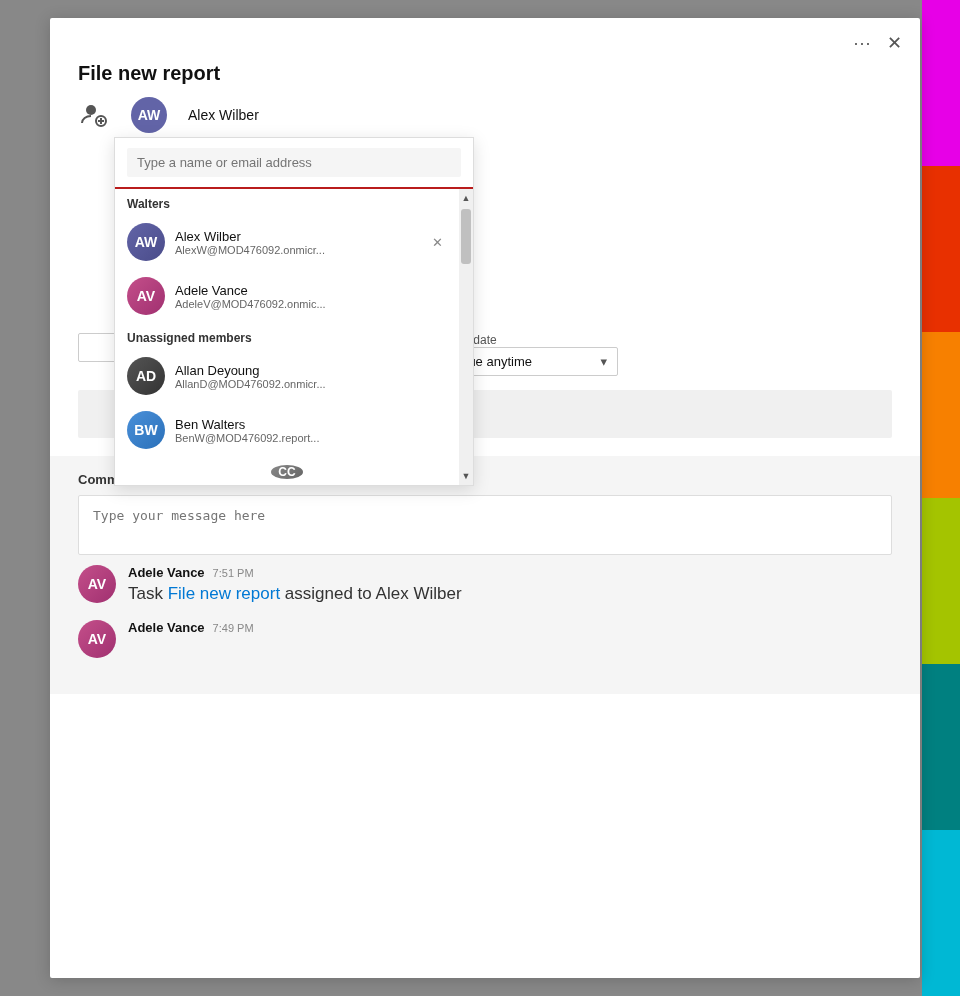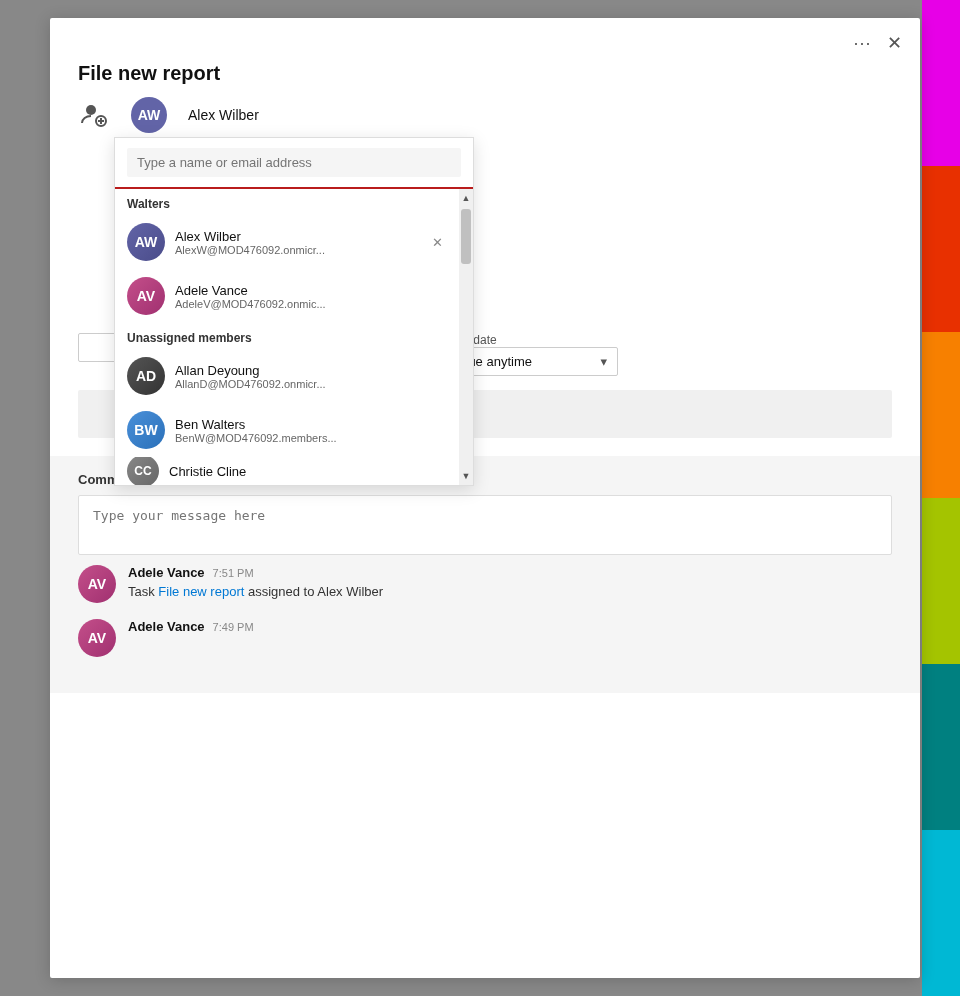--- a/index.html
+++ b/index.html
@@ -257,21 +257,21 @@
     .comment-author {
       font-size: 13px;
       font-weight: 600;
       color: #111;
     }
     .comment-time {
       font-size: 11px;
       color: #888;
     }
     .comment-text {
-      font-size: 13px;
+      font-size: 17px;
       color: #333;
     }
     .comment-link {
       color: #0078d4;
       text-decoration: none;
     }
 
     
     .avatar-img {
       width: 38px;
@@ -383,25 +383,25 @@
                 <div class="picker-item-info">
                   <div class="picker-item-name">Allan Deyoung</div>
                   <div class="picker-item-email">AllanD@MOD476092.onmicr...</div>
                 </div>
               </div>
 
               <div class="picker-item">
                 <div class="avatar-img av-ben">BW</div>
                 <div class="picker-item-info">
                   <div class="picker-item-name">Ben Walters</div>
-                  <div class="picker-item-email">BenW@MOD476092.members...</div>
+                  <div class="picker-item-email">BenW@MOD476092.report...</div>
                 </div>
               </div>
 
-              <div class="picker-item" style="overflow:hidden;height:28px;">
+              <div class="picker-item" style="overflow:hidden;height:28px;flex-direction:column;">
                 <div class="avatar-img av-christie" style="width:32px;height:32px;font-size:12px;">CC</div>
                 <div class="picker-item-info">
                   <div class="picker-item-name">Christie Cline</div>
                 </div>
               </div>
 
             </div>
           </div>
         </div>
       </div>

